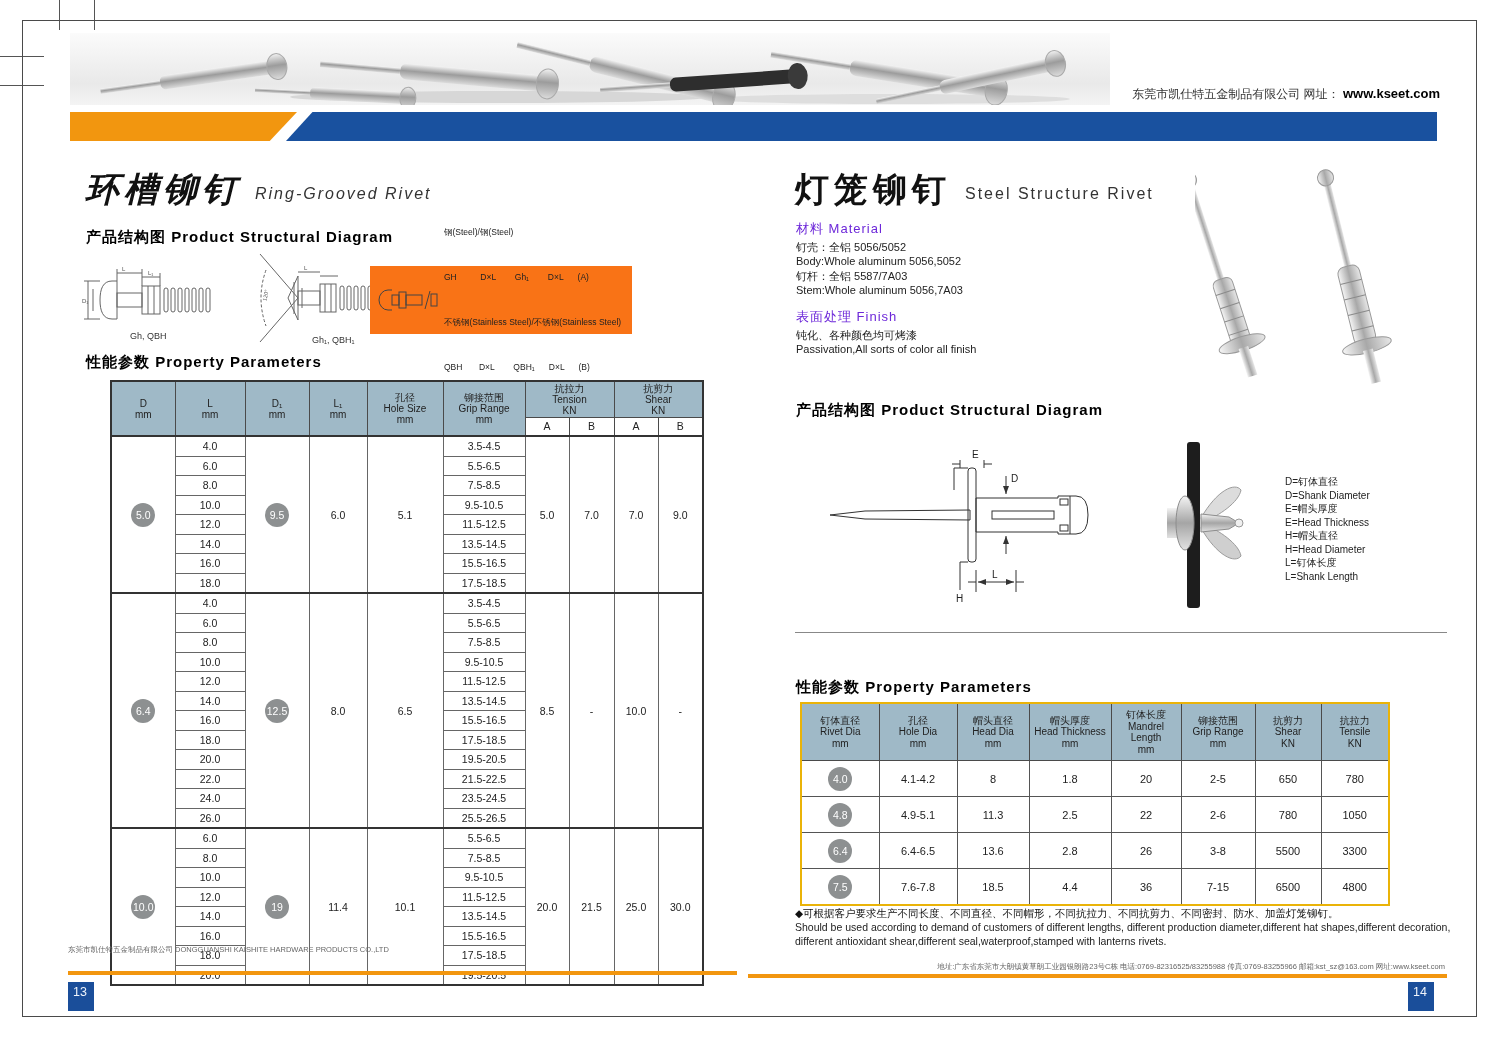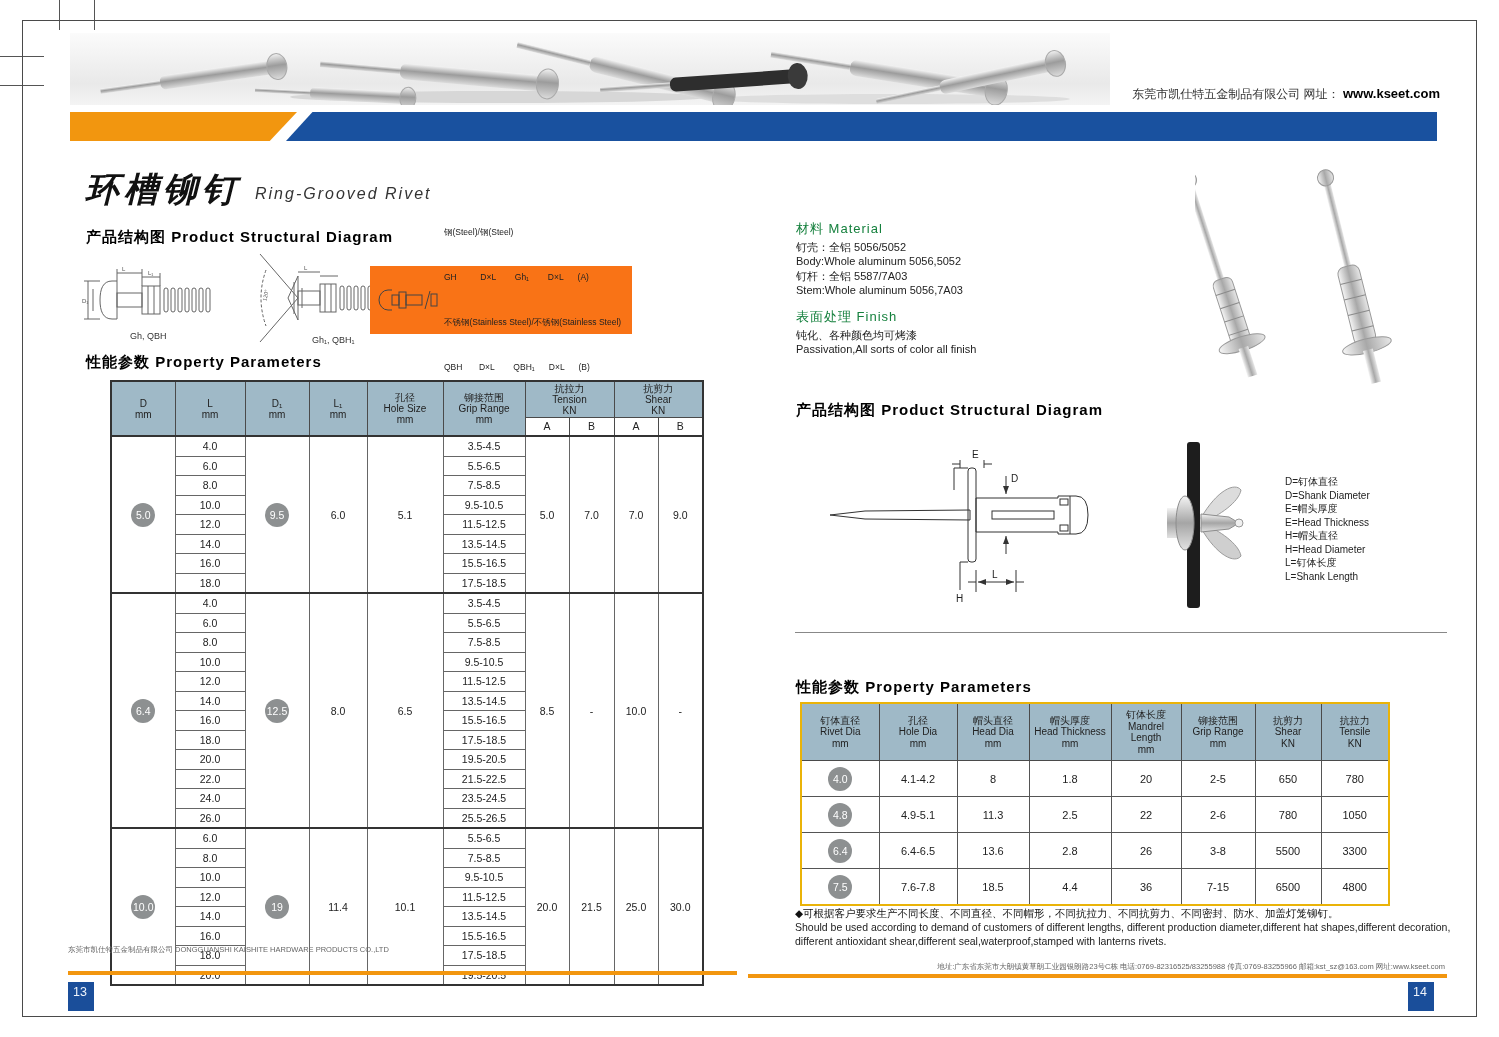--- a/index.html
+++ b/index.html
@@ -13,21 +13,21 @@
   .company-line b{font-size:13px;color:#000;}
   .bar{position:absolute;top:112px;height:29px;}
   .bar.orange{left:70px;width:227px;background:#F2960F;clip-path:polygon(0 0,100% 0,88% 100%,0 100%);}
   .bar.blue{left:286px;width:1151px;background:#19519F;clip-path:polygon(2.3% 0,100% 0,100% 100%,0 100%);}
   
   .pg-title{position:absolute;display:flex;align-items:flex-end;gap:14px;white-space:nowrap;}
   .pg-title .cn{font-size:34px;font-weight:600;letter-spacing:5px;color:#111;line-height:1;}
   .pg-title .en{font-size:16px;color:#333;letter-spacing:2px;padding-bottom:3px;}
   .sec-head{position:absolute;font-size:15px;font-weight:bold;color:#000;letter-spacing:1px;white-space:nowrap;}
   .small-block{position:absolute;font-size:11px;color:#222;line-height:14.5px;white-space:nowrap;}
-  .small-block .hd{font-size:13px;letter-spacing:1px;margin-bottom:3px;color:#15803d;}
+  .small-block .hd{font-size:13px;letter-spacing:1px;margin-bottom:3px;color:#6d28d9;}
   
   .spec-box{position:absolute;left:370px;top:266px;width:262px;height:68px;background:#f97316;display:flex;align-items:center;padding:0 6px;box-sizing:border-box;gap:6px;}
   .spec-box .lines{font-size:8.5px;color:#222;line-height:15px;white-space:pre;}
   
   table{border-collapse:collapse;table-layout:fixed;}
   .ptable{position:absolute;left:110px;top:380px;border:2px solid #333;background:#fff;}
   .ptable th{background:#9FB9C7;font-size:10px;font-weight:normal;color:#222;line-height:11px;border:1px solid #4a4a4a;padding:1px 0;}
   .ptable th.sub{background:#fff;font-size:10.5px;height:15px;}
   .ptable td{border:1px solid #666;font-size:10.5px;text-align:center;height:18.5px;padding:0;color:#222;}
   .ptable tr.gstart td{border-top:2px solid #333;}
@@ -398,20 +398,24 @@
           <td>20.0</td>
           <td>19.5-20.5</td>
         </tr>
       </tbody>
     </table>
 
   <div class="tiny-footer" style="left:68px;top:945px;">东莞市凯仕特五金制品有限公司  DONGGUANSHI KAISHITE HARDWARE PRODUCTS CO.,LTD</div>
   <div class="orange-line" style="left:68px;top:971px;width:669px;"></div>
   <div class="pagebox" style="left:68px;top:982px;">13</div>
 
+  <div class="pg-title" style="left:795px;top:172px;">
+    <span class="cn">灯笼铆钉</span>
+    <span class="en">Steel Structure  Rivet</span>
+  </div>
 
   <div class="small-block" style="left:796px;top:222px;">
     <div class="hd">材料  Material</div>
     <div>钉壳：全铝 5056/5052</div>
     <div>Body:Whole aluminum 5056,5052</div>
     <div>钉杆：全铝 5587/7A03</div>
     <div>Stem:Whole aluminum 5056,7A03</div>
   </div>
 
   <div class="small-block" style="left:796px;top:310px;">

